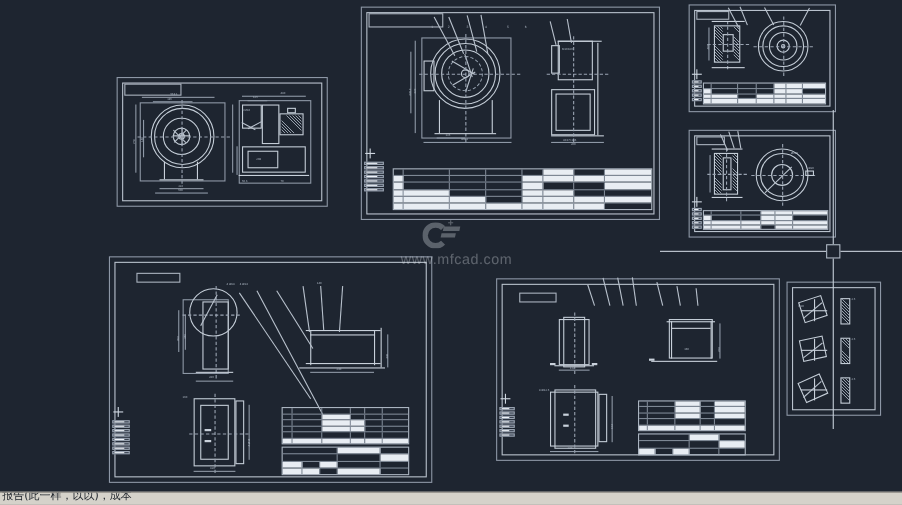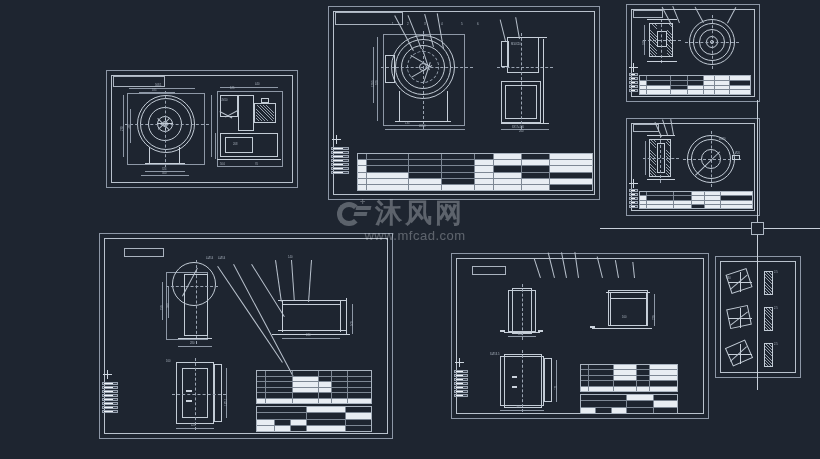--- a/index.html
+++ b/index.html
@@ -705,21 +705,23 @@
     <div class="grip" style="left:751px;top:222px;width:13px;height:13px;"></div>
 
     <div id="wm">
       <div class="wrow">
         <div class="mark">
           <div class="ring"></div>
             <div class="bar1"></div>
             <div class="bar2"></div>
             <div class="plus">+</div>
         </div>
-        <div class="cn">沐风网</div>
       </div>
       <div class="url">www.mfcad.com</div>
     </div>
 
   </div>
 
+  <div id="status">
+    <span class="txt">报告(此一样，以以)，成本</span>
+  </div>
 
 </div>
 
 </body></html>

